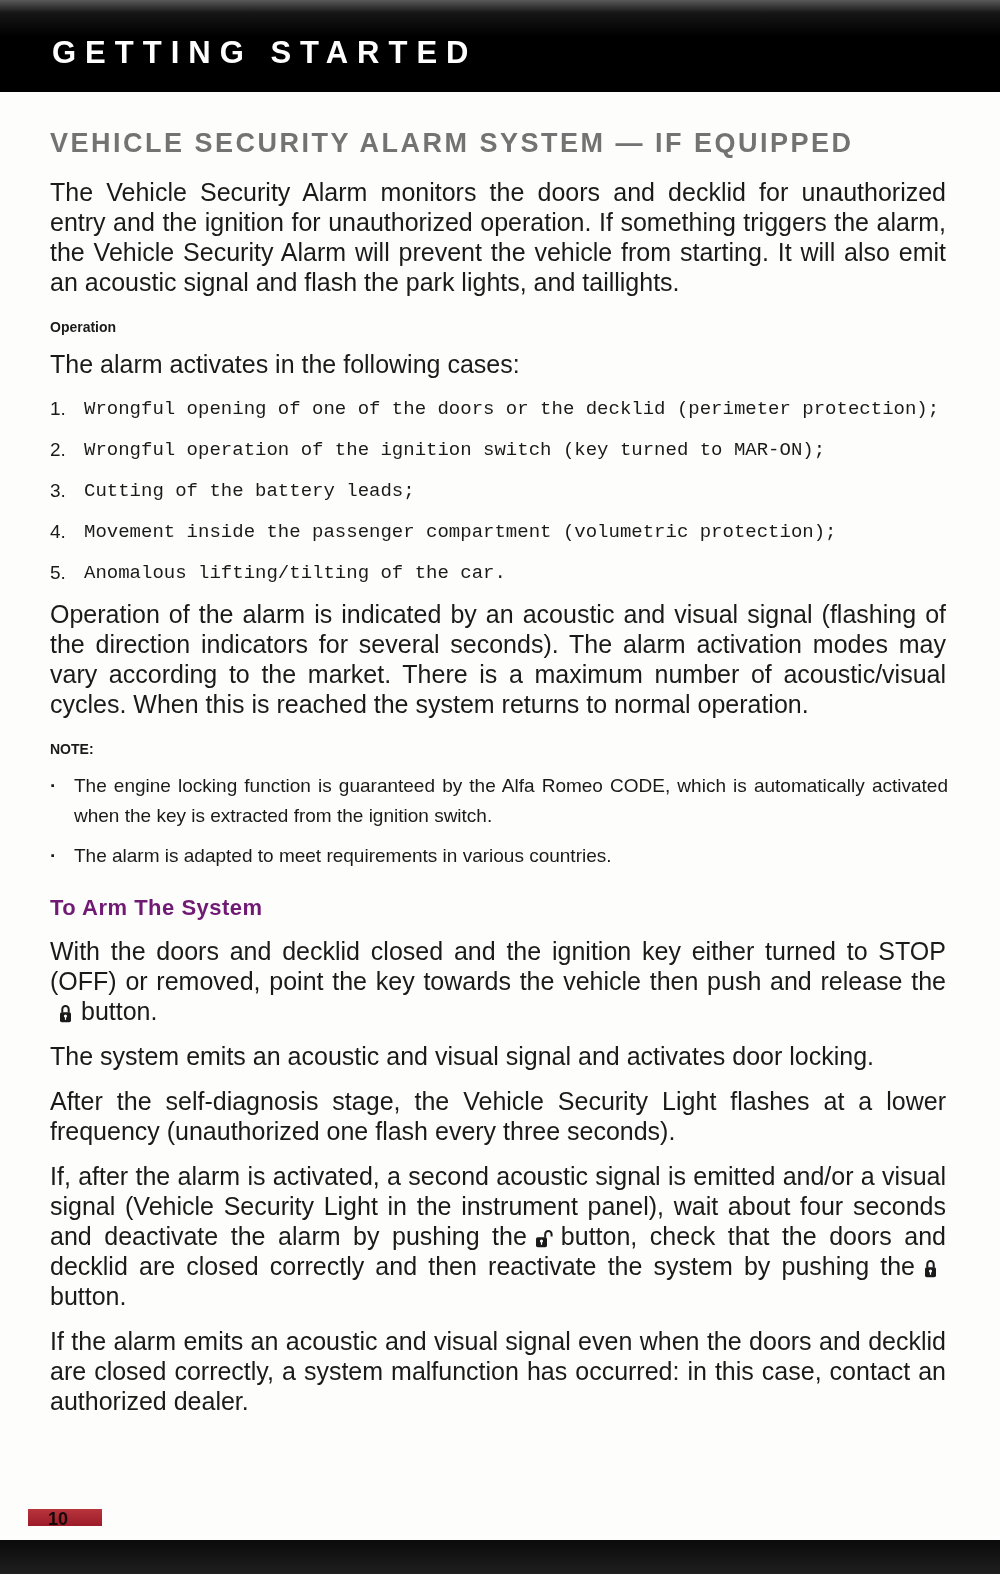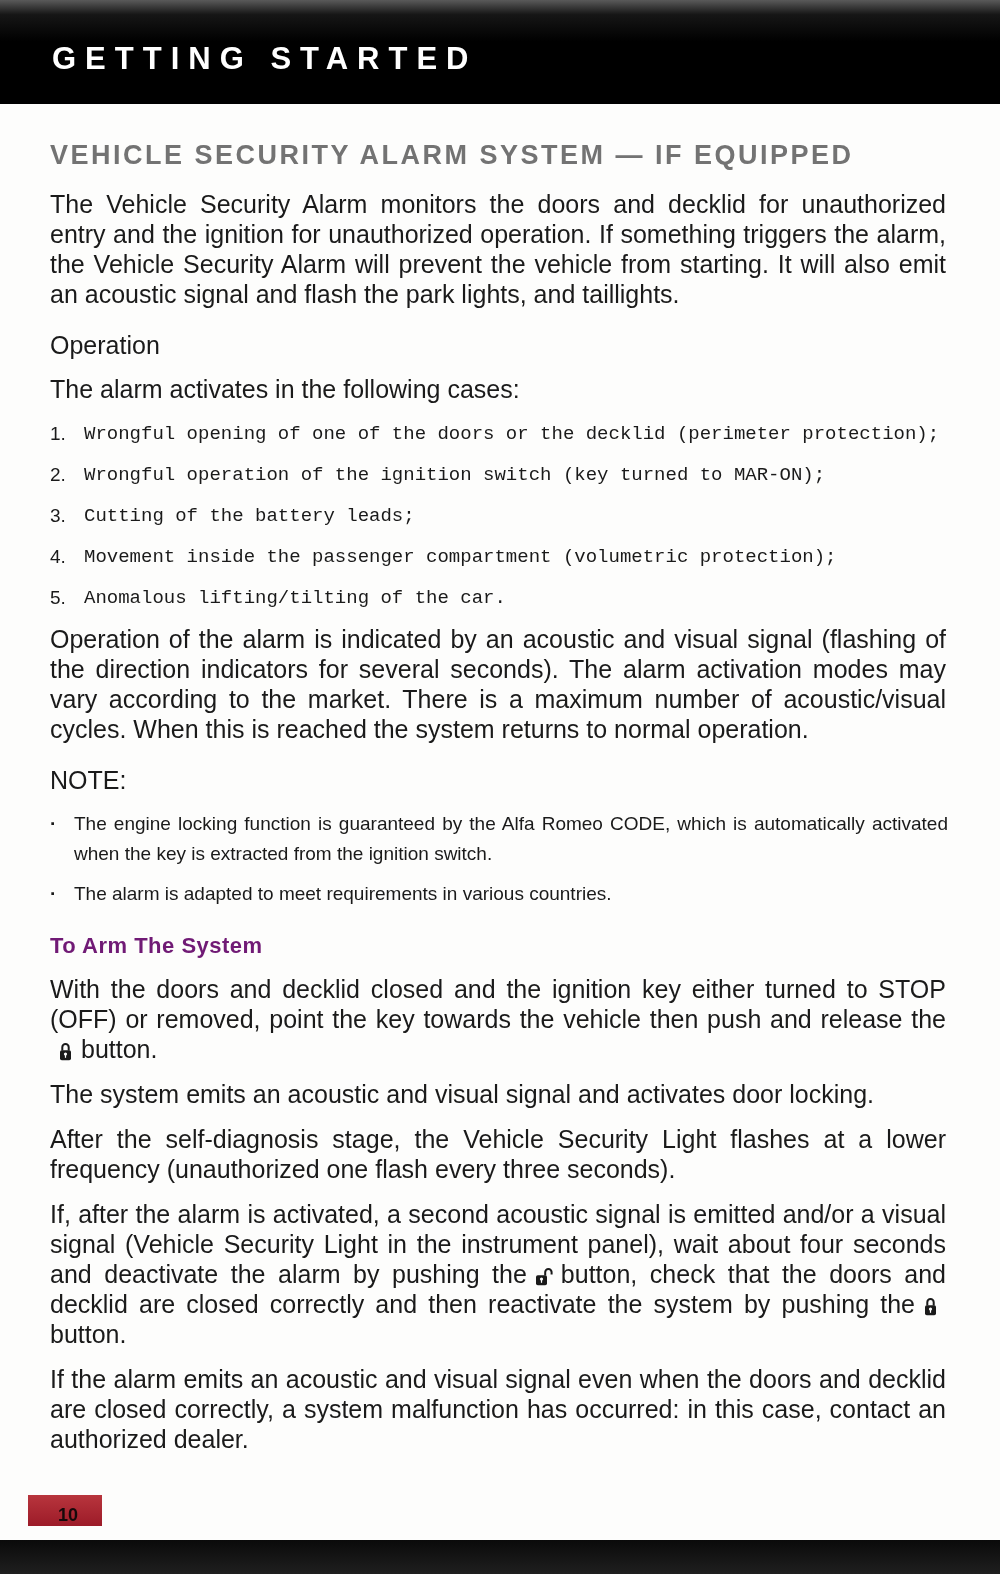--- a/index.html
+++ b/index.html
@@ -11,21 +11,21 @@
     color: #1a1a1a;
   }
   .page {
     position: relative;
     width: 1000px; height: 1574px;
     background: #fdfdfc;
     overflow: hidden;
   }
   
   .header-bar {
-    height: 104px;
+    height: 92px;
     background: linear-gradient(180deg, #5a5a5a 0%, #161616 14%, #000 40%);
     display: flex;
     align-items: center;
     padding: 14px 0 0 52px;
   }
   .header-title {
     color: #ffffff;
     font-size: 31px;
     font-weight: bold;
     letter-spacing: 9px;
@@ -41,22 +41,22 @@
     letter-spacing: 2.5px;
     margin: 6px 0 18px 0;
   }
   p.body-text {
     font-size: 25px;
     line-height: 30px;
     text-align: justify;
     margin: 0 2px 15px 0;
   }
   .sub-heading {
-    font-size: 25px;
-    font-weight: normal;
+    font-size: 14px;
+    font-weight: bold;
     margin: 22px 0 14px 0;
   }
   .red-heading {
     color: #701a75;
     font-size: 22px;
     font-weight: bold;
     letter-spacing: 0.5px;
     margin: 24px 0 15px 0;
   }
   
@@ -92,25 +92,25 @@
     vertical-align: -3px;
     margin: 0 8px;
     line-height: 0;
   }
   
   .page-badge {
     position: absolute;
     left: 28px;
     bottom: 48px;
     width: 74px;
-    height: 31px;
+    height: 17px;
     background: linear-gradient(180deg, #b8353d 0%, #9c1b28 100%);
     display: flex;
-    align-items: flex-end;
-    padding-left: 30px;
+    align-items: flex-start;
+    padding-left: 20px;
   }
   .page-badge .page-num {
     color: #14090a;
     font-size: 18px;
     font-weight: bold;
   }
   .footer-bar {
     position: absolute;
     left: 0; bottom: 0;
     width: 100%; height: 34px;

